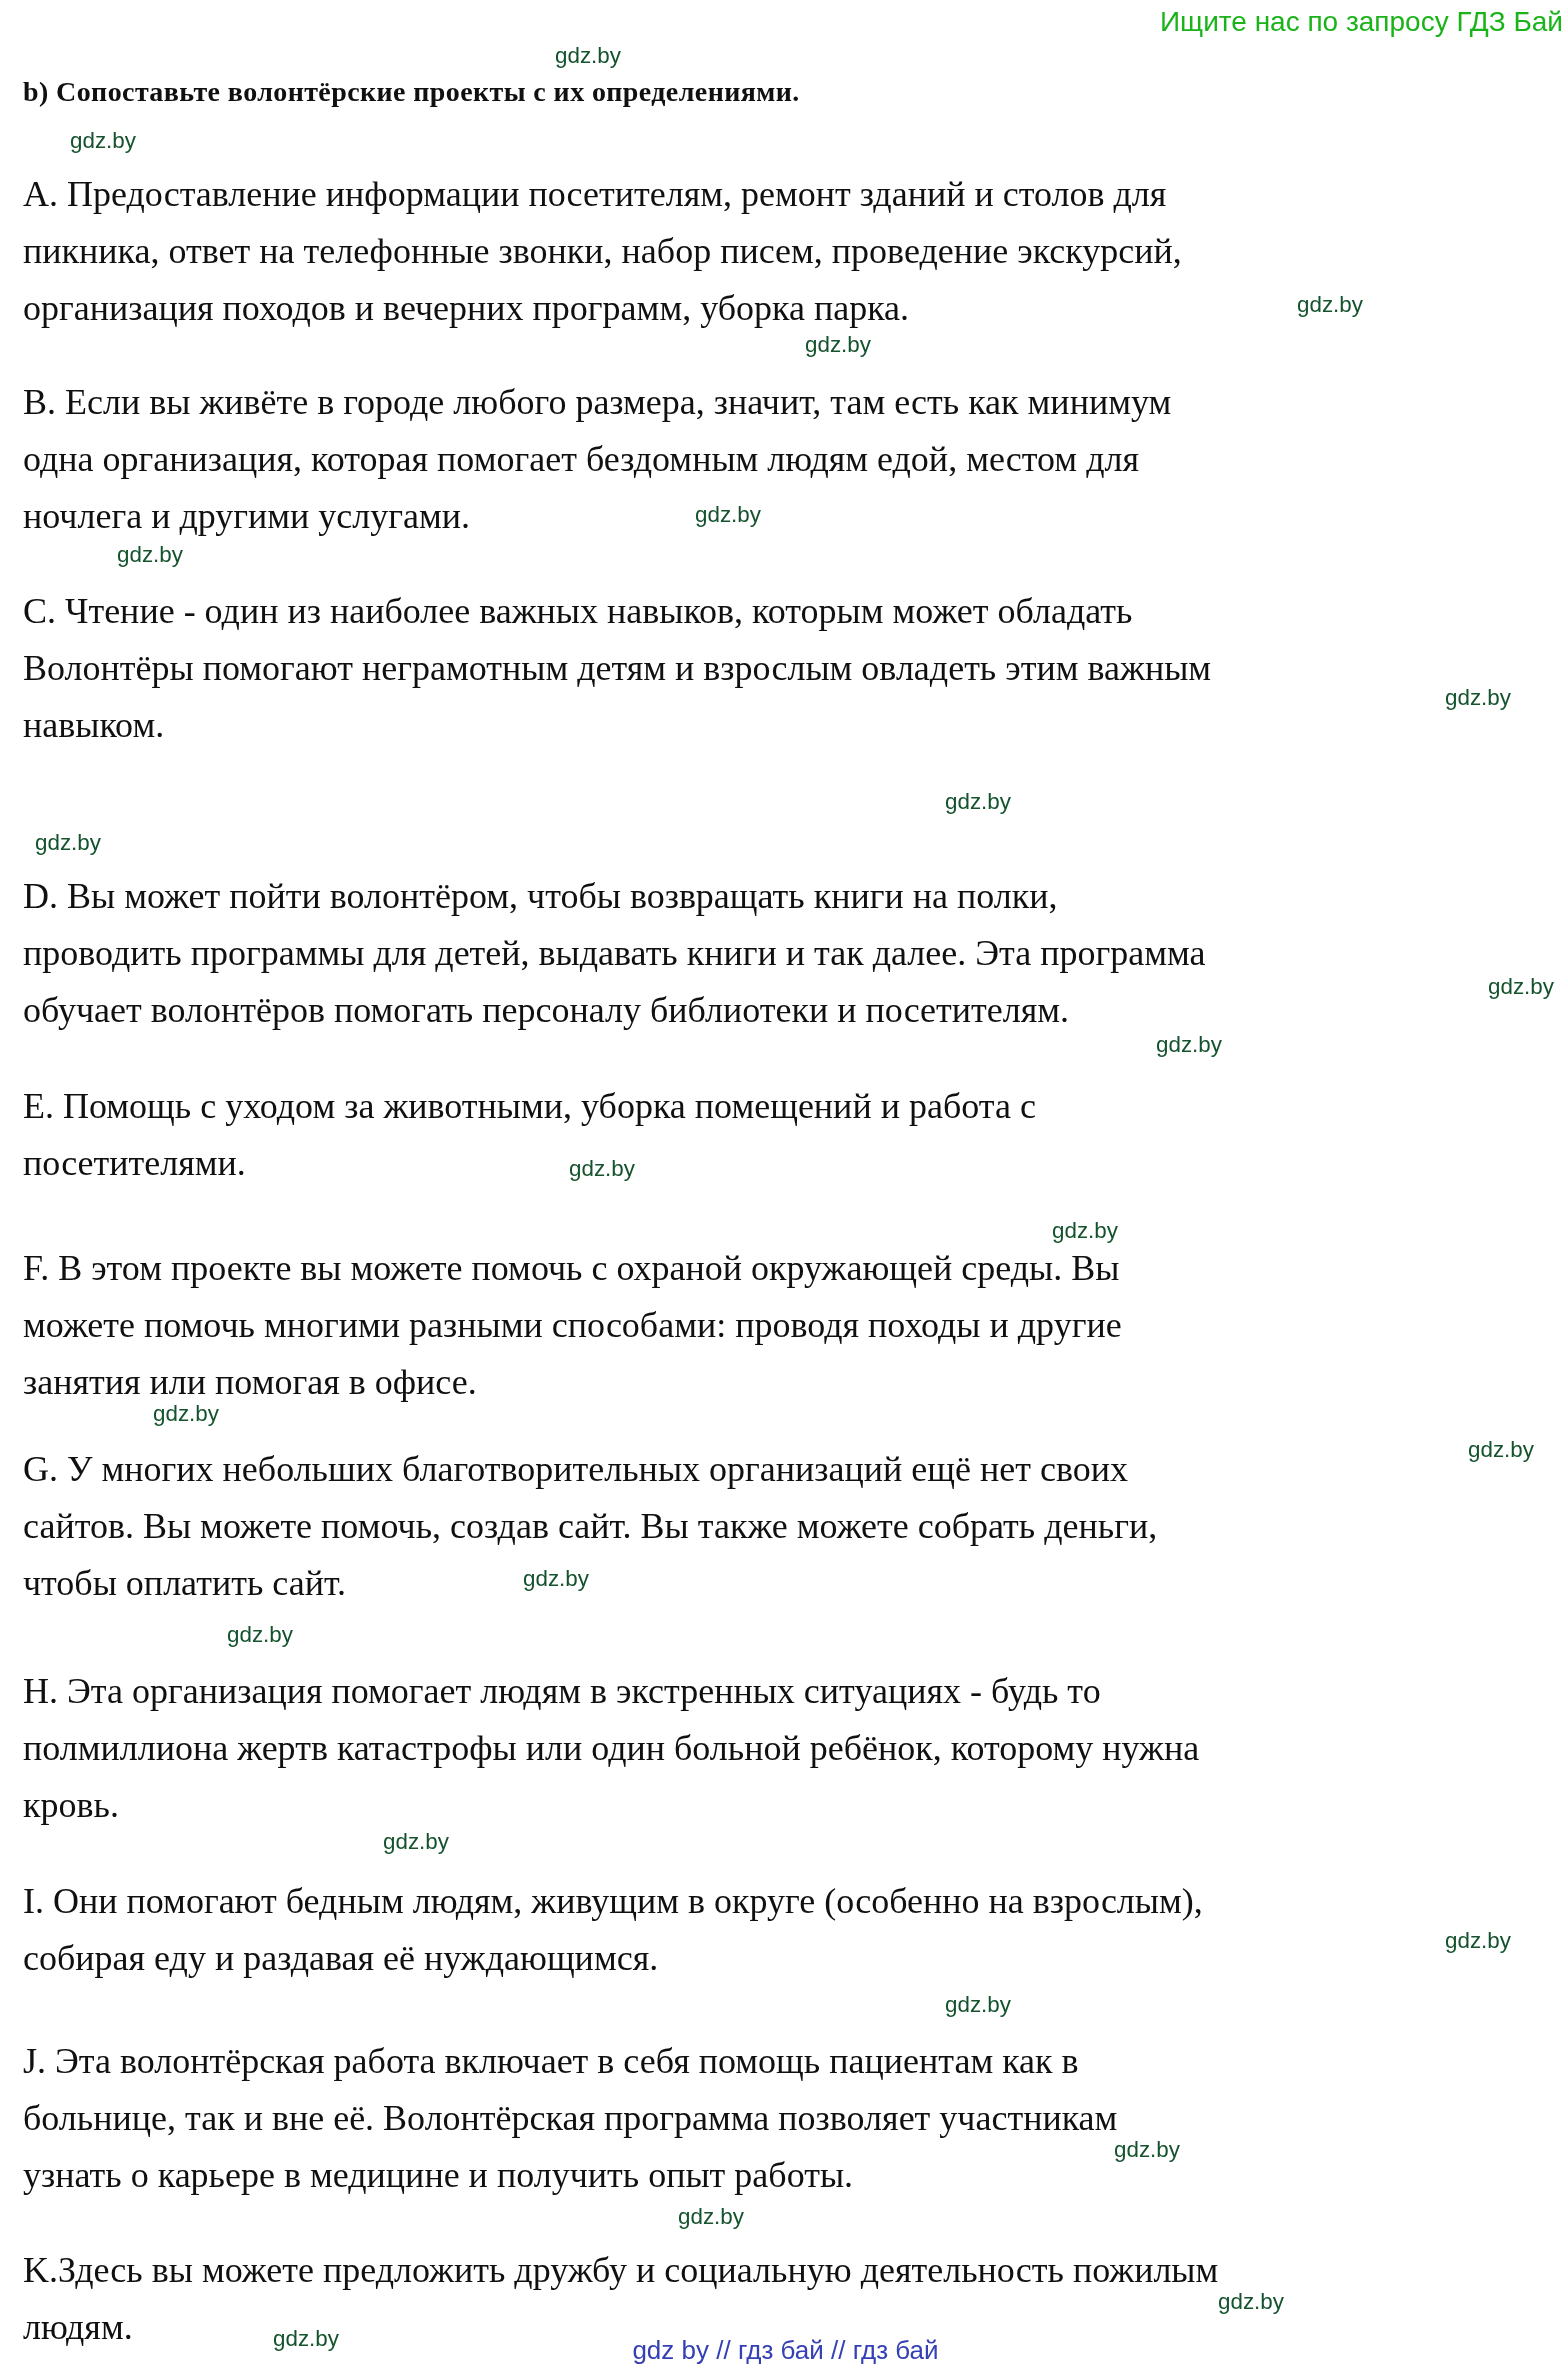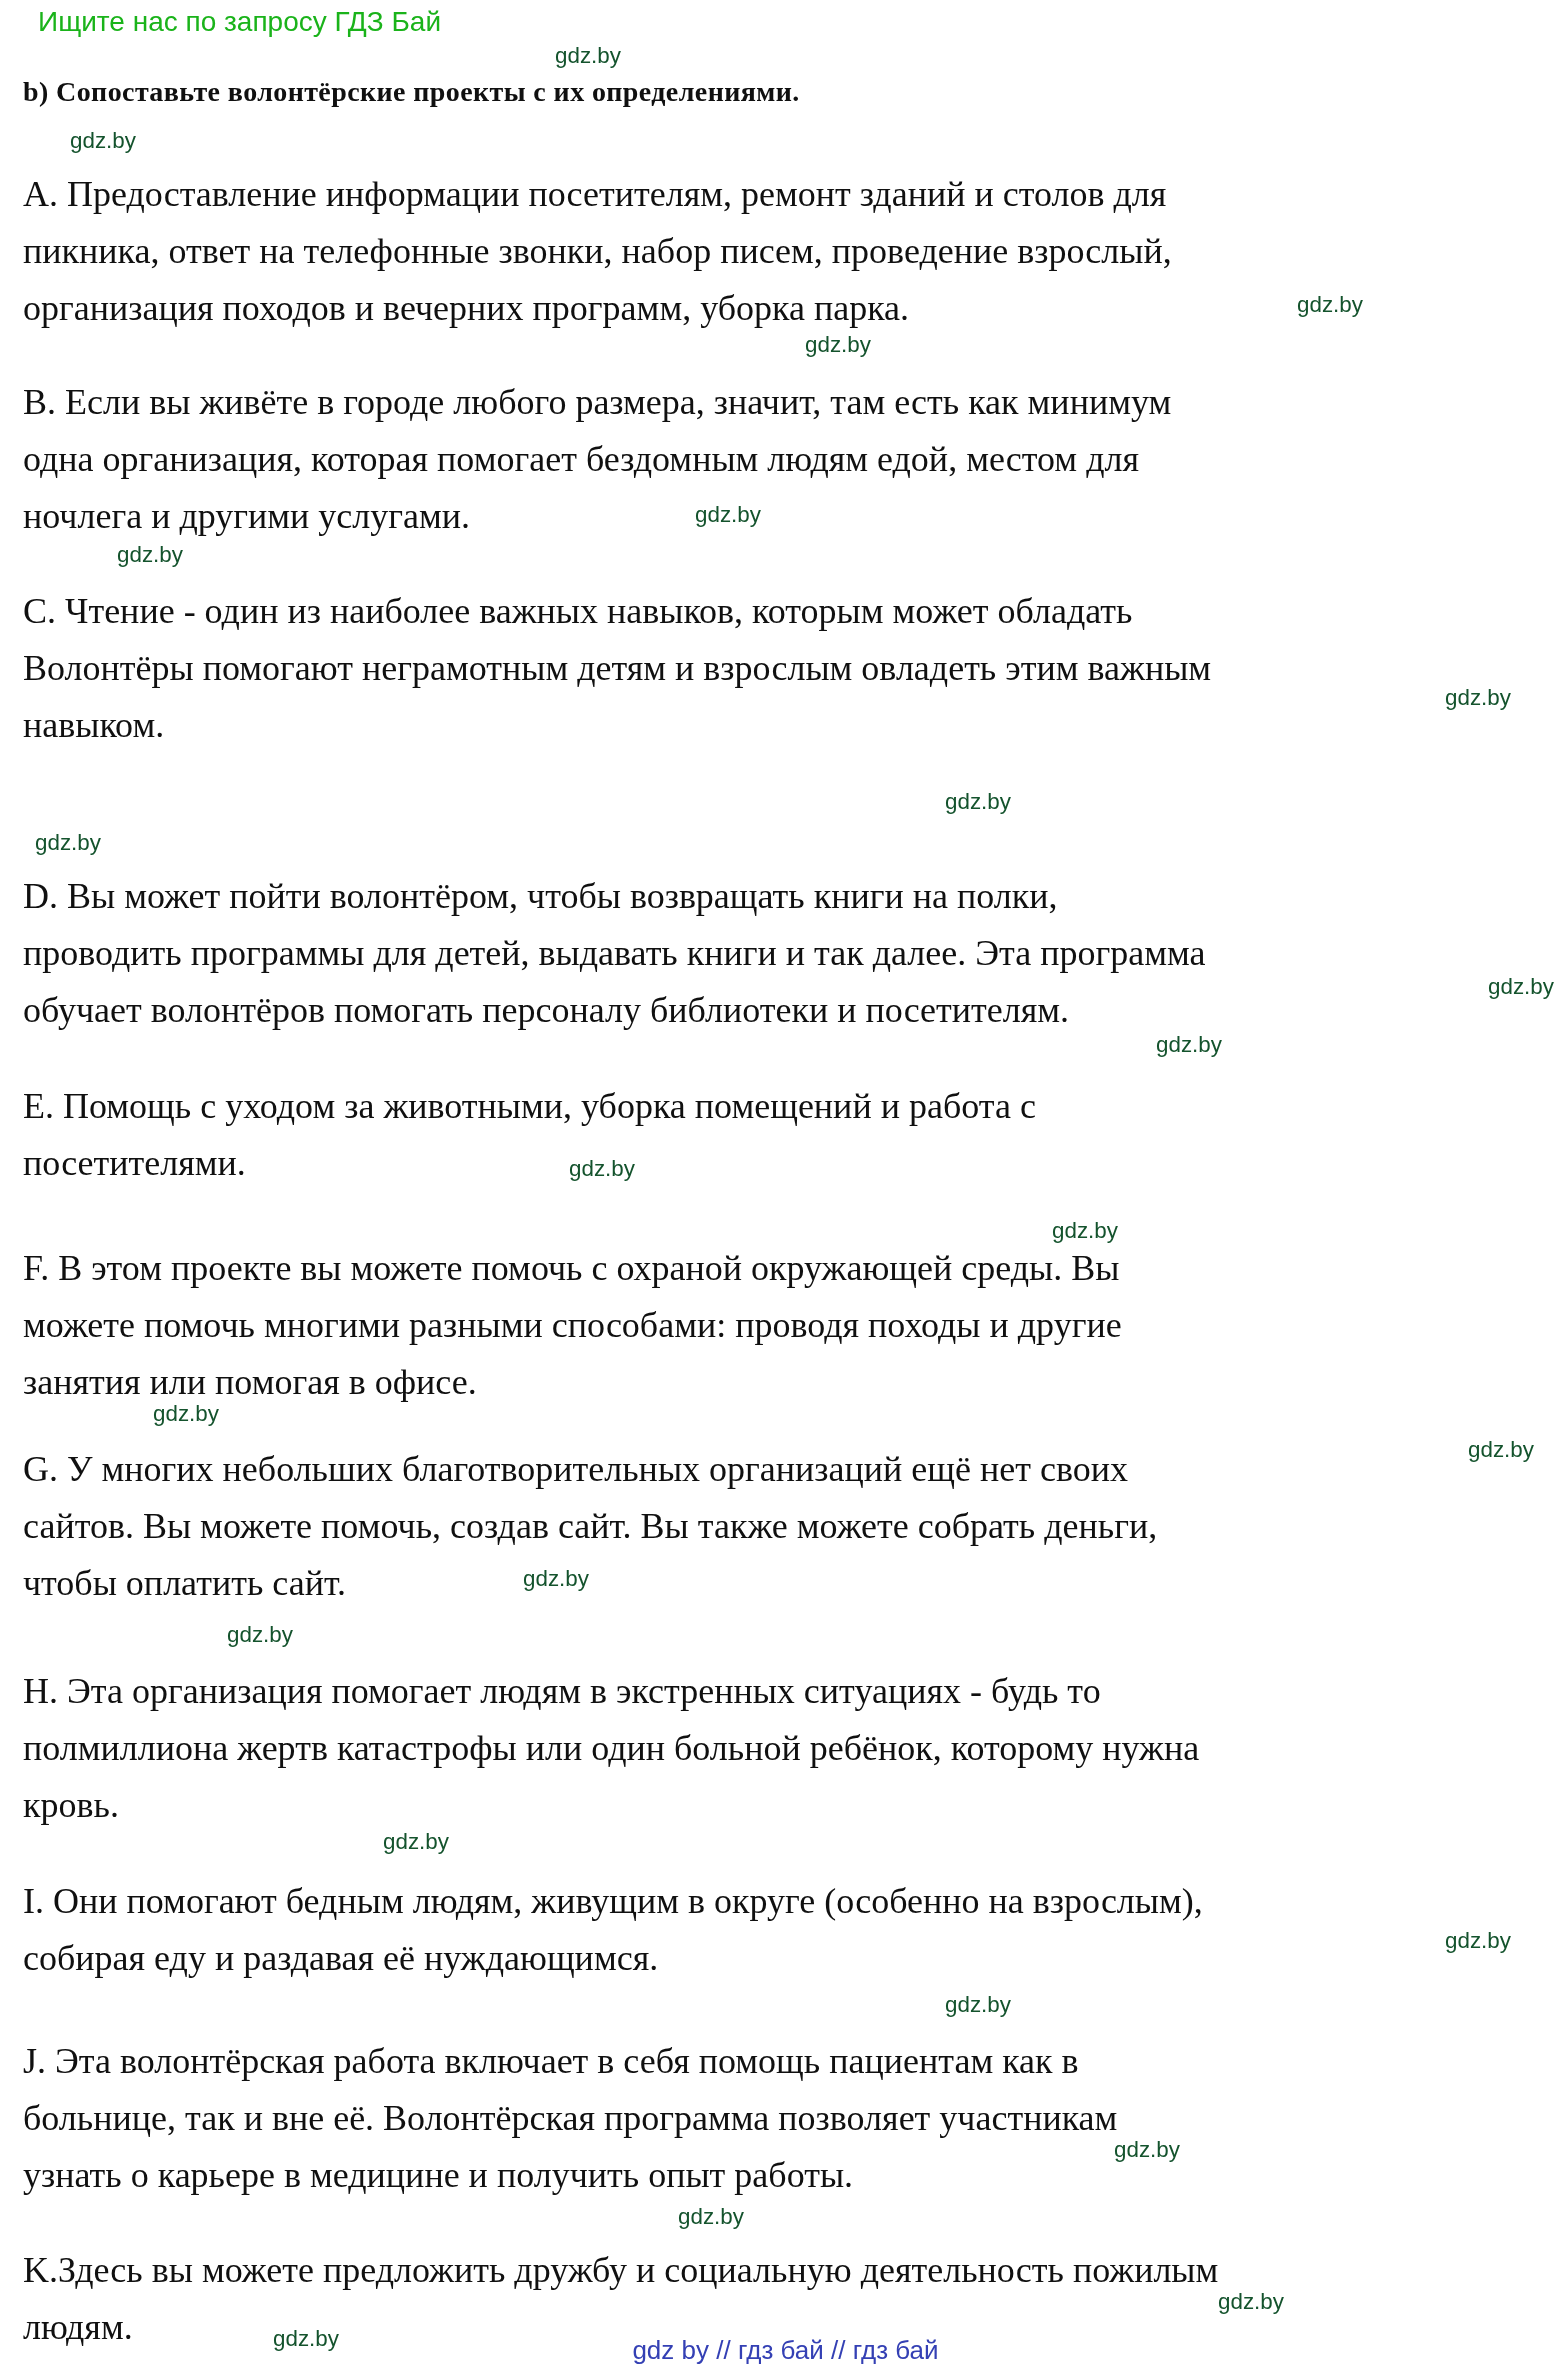--- a/index.html
+++ b/index.html
@@ -9,21 +9,21 @@
     width: 1563px;
     height: 2377px;
     background: #ffffff;
     overflow: hidden;
     font-family: "Liberation Serif", "DejaVu Serif", serif;
     color: var(--text, #101010);
   }
   .promo {
     position: absolute;
     top: 6.2px; left: 0; width: 100%;
-    text-align: left;
+    text-align: right;
     font-family: "Liberation Sans", "DejaVu Sans", sans-serif;
     font-size: 28px;
     color: var(--promo_green, #1ab31a);
     padding-left: 38px;
   }
   .title {
     position: absolute;
     top: 76px; left: 23px;
     font-size: 28px;
     font-weight: bold;
@@ -57,21 +57,21 @@
 <body>
 
 <div class="page">
 
   <div class="promo">Ищите нас по запросу ГДЗ Бай</div>
 
   <div class="title">b) Сопоставьте волонтёрские проекты с их определениями.</div>
 
   <div class="para" style="top:166px">
     <div class="line">A. Предоставление информации посетителям, ремонт зданий и столов для</div>
-    <div class="line">пикника, ответ на телефонные звонки, набор писем, проведение взрослый,</div>
+    <div class="line">пикника, ответ на телефонные звонки, набор писем, проведение экскурсий,</div>
     <div class="line">организация походов и вечерних программ, уборка парка.</div>
   </div>
 
   <div class="para" style="top:374px">
     <div class="line">B. Если вы живёте в городе любого размера, значит, там есть как минимум</div>
     <div class="line">одна организация, которая помогает бездомным людям едой, местом для</div>
     <div class="line">ночлега и другими услугами.</div>
   </div>
 
   <div class="para" style="top:583px">

